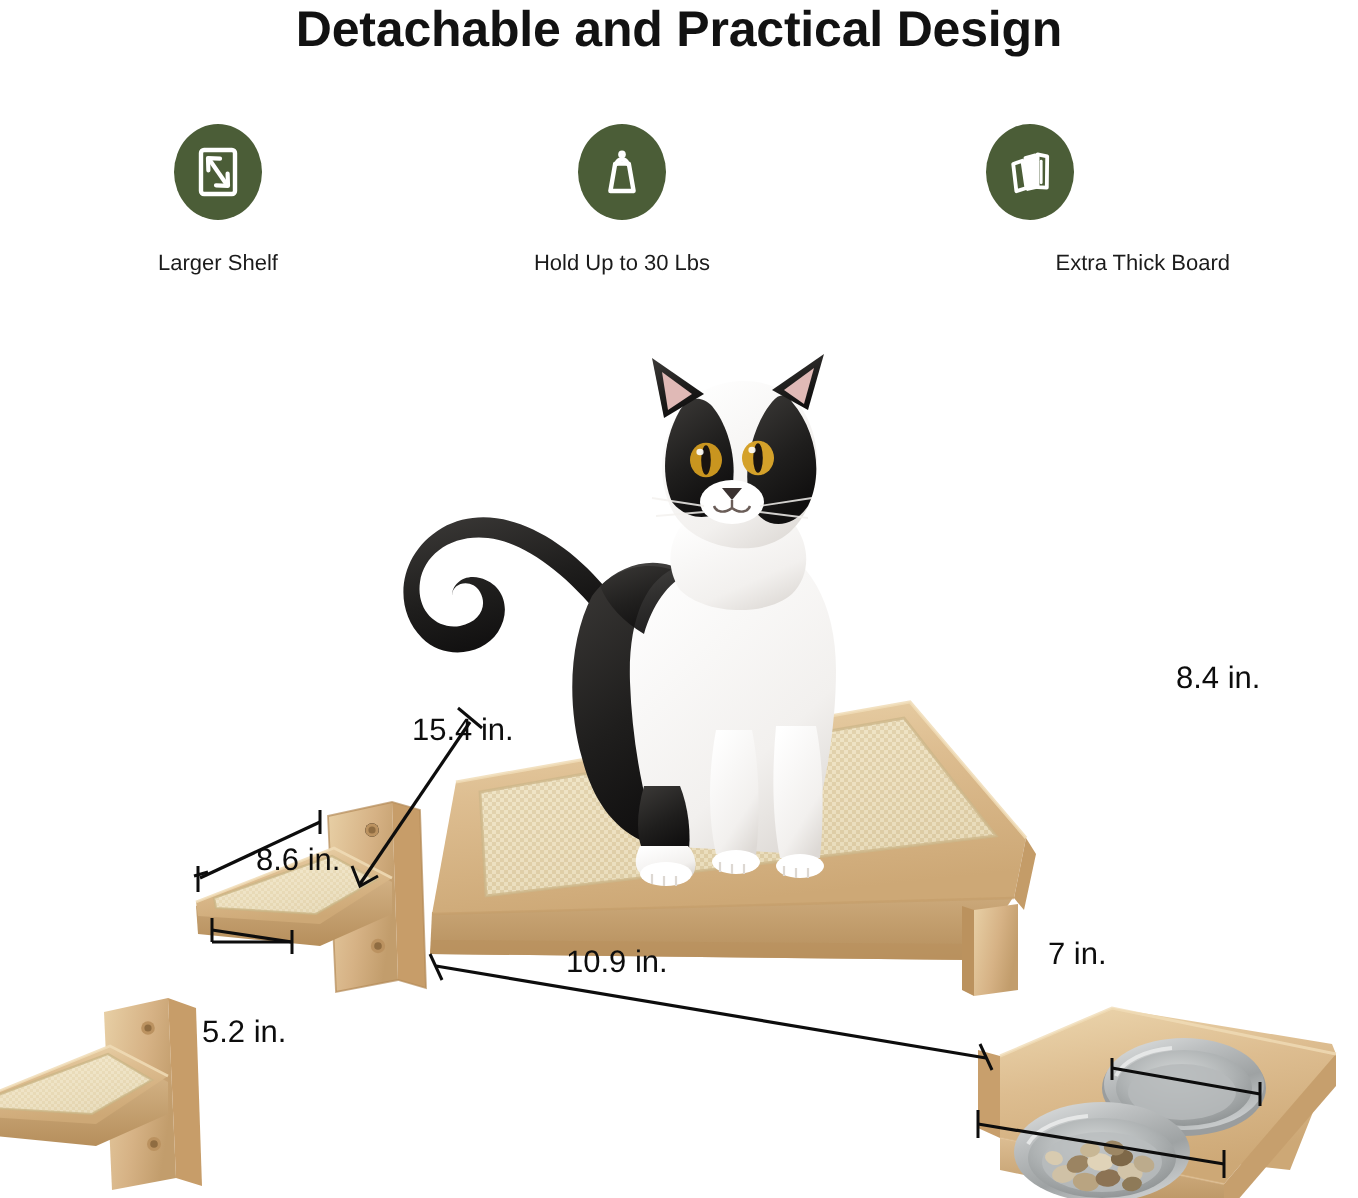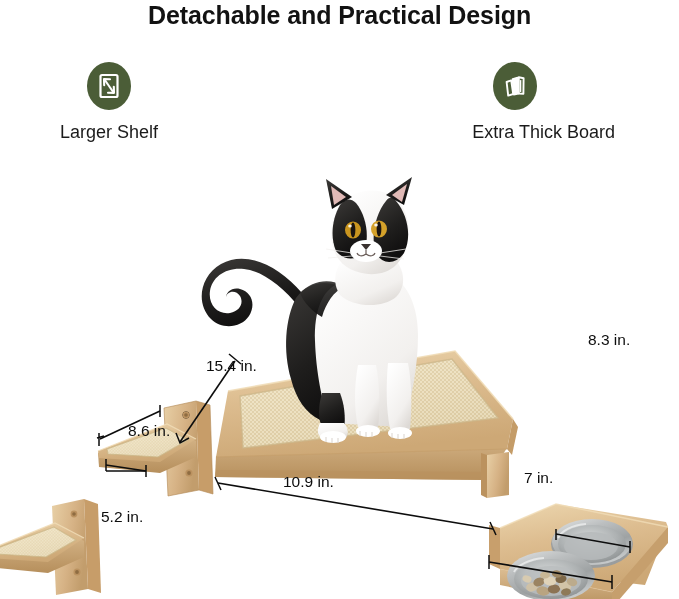--- a/index.html
+++ b/index.html
@@ -49,21 +49,21 @@
     height: 48px;
     border-radius: 50%;
     background: #4b5d37;
     margin: 0 auto;
     position: relative;
   }
   .badge svg { position: absolute; left: 0; top: 0; }
 
   .feature-label {
     margin-top: 13px;
-    font-size: 18px;
+    font-size: 11px;
     color: #1b1b1b;
     line-height: 18px;
   }
 
   
   .scene {
     position: absolute;
     left: 0;
     top: 165px;
     width: 679px;
@@ -98,20 +98,30 @@
       <svg width="44" height="48" viewBox="0 0 44 48">
         <rect x="13.5" y="13" width="17" height="22" rx="1.5" fill="none" stroke="#ffffff" stroke-width="2.2"></rect>
         <line x1="17.5" y1="17.5" x2="26.5" y2="30.5" stroke="#ffffff" stroke-width="2.1" stroke-linecap="round"></line>
         <polyline points="17.2,23.2 17.0,17.1 23.0,17.3" fill="none" stroke="#ffffff" stroke-width="2.1" stroke-linecap="round" stroke-linejoin="round"></polyline>
         <polyline points="26.8,24.8 27.0,30.9 21.0,30.7" fill="none" stroke="#ffffff" stroke-width="2.1" stroke-linecap="round" stroke-linejoin="round"></polyline>
       </svg>
     </div>
     <div class="feature-label">Larger Shelf</div>
   </div>
 
+  <div class="feature f2">
+    <div class="badge">
+      <svg width="44" height="48" viewBox="0 0 44 48">
+        <path d="M16.2 33.5 L18.6 19.8 L25.4 19.8 L27.8 33.5 Z" fill="none" stroke="#ffffff" stroke-width="2.2" stroke-linejoin="round"></path>
+        <path d="M19.3 19.8 a2.8 2.8 0 0 1 5.4 0" fill="none" stroke="#ffffff" stroke-width="2.2" stroke-linecap="round"></path>
+        <circle cx="22" cy="15.2" r="1.9" fill="#ffffff"></circle>
+      </svg>
+    </div>
+    <div class="feature-label">Hold Up to 30 Lbs</div>
+  </div>
 
   <div class="feature f3">
     <div class="badge">
       <svg width="44" height="48" viewBox="0 0 44 48">
         <path d="M13.6 20.0 L18.2 18.4 L20.2 32.0 L15.2 33.6 Z" fill="none" stroke="#ffffff" stroke-width="1.9" stroke-linejoin="round"></path>
         <path d="M19.6 17.0 L24.6 15.6 L25.4 31.6 L20.8 32.6 Z" fill="#ffffff" stroke="#ffffff" stroke-width="1.7" stroke-linejoin="round"></path>
         <path d="M25.8 15.2 L30.6 16.2 L30.4 31.8 L25.8 31.6 Z" fill="none" stroke="#ffffff" stroke-width="1.9" stroke-linejoin="round"></path>
         <line x1="27.6" y1="18.6" x2="27.6" y2="29.4" stroke="#ffffff" stroke-width="1.4" stroke-linecap="round"></line>
       </svg>
     </div>
@@ -368,16 +378,16 @@
         <line x1="489" y1="390" x2="489" y2="404" stroke-width="1.5"></line>
         <line x1="612" y1="410" x2="612" y2="424" stroke-width="1.5"></line>
       </g>
     </svg>
   </div>
 
   <div class="dim dim-125">15.4 in.</div>
   <div class="dim dim-86">8.6 in.</div>
   <div class="dim dim-35">5.2 in.</div>
   <div class="dim dim-167">10.9 in.</div>
-  <div class="dim dim-47">8.3 in.</div>
+  <div class="dim dim-47">8.4 in.</div>
   <div class="dim dim-7">7 in.</div>
 
 </div>
 
 </body></html>

